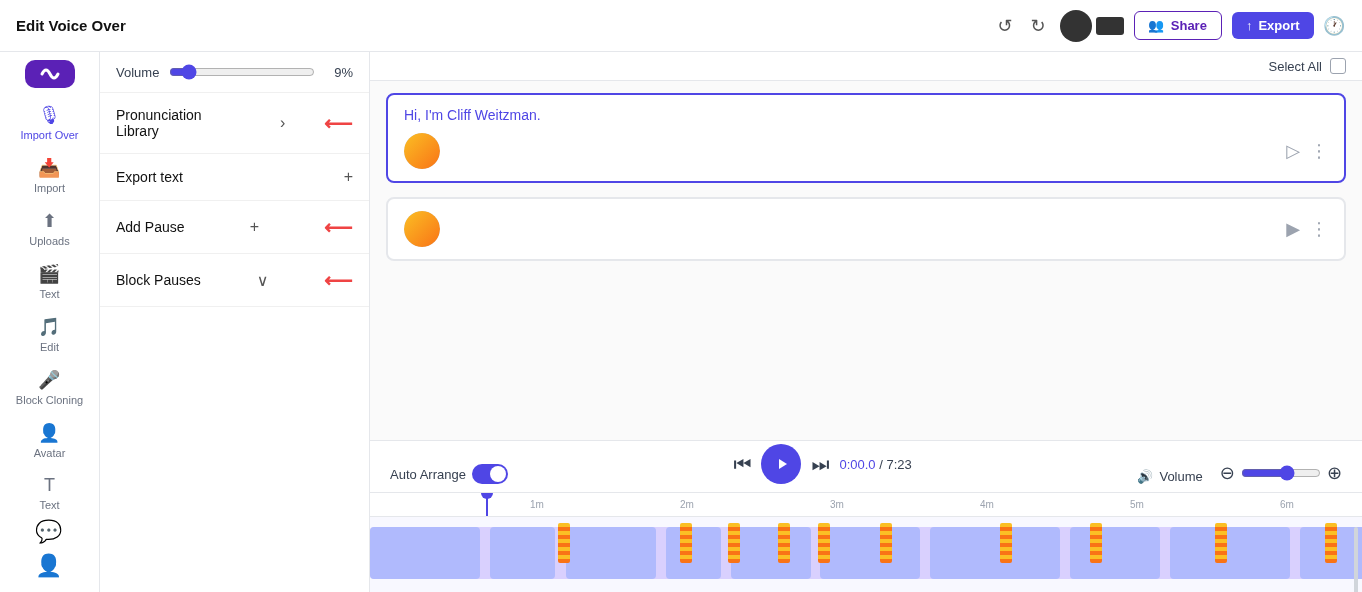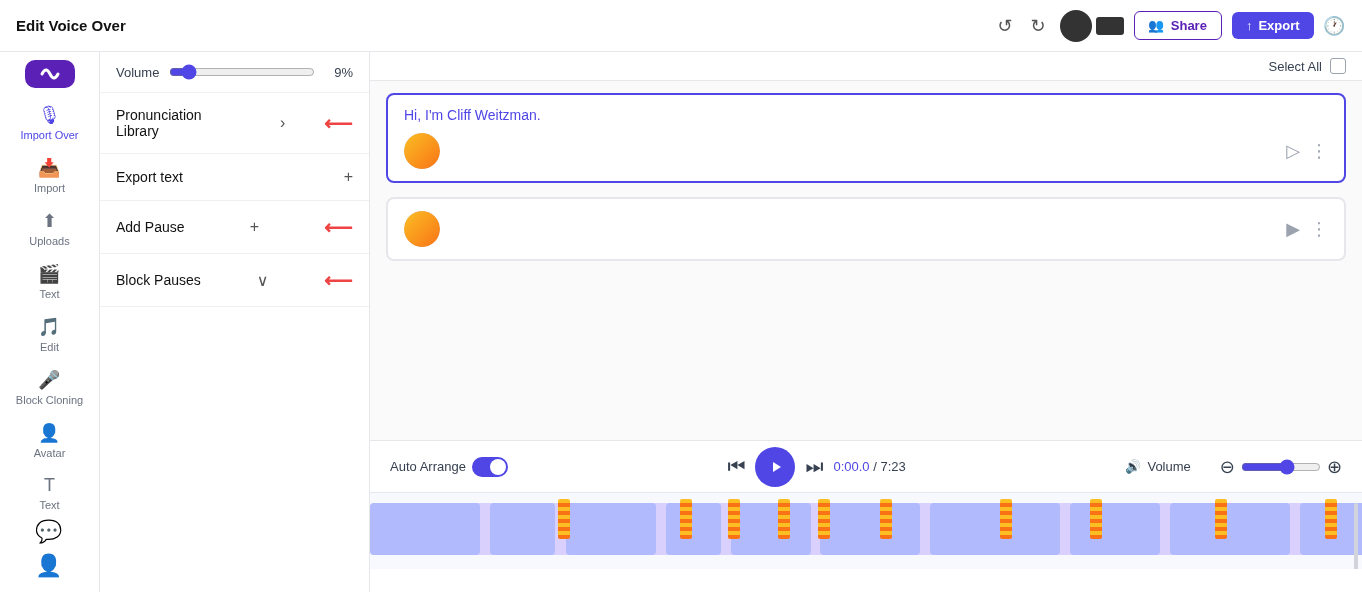--- a/index.html
+++ b/index.html
@@ -92,21 +92,21 @@
     }
     .voice-block-text { font-size: 14px; color: #4f46e5; margin-bottom: 10px; }
     .voice-block-bottom { display: flex; align-items: center; gap: 10px; }
     .voice-avatar { width: 36px; height: 36px; border-radius: 50%; background: #d1d5db; overflow: hidden; flex-shrink: 0; }
     .voice-avatar-img { width: 100%; height: 100%; background: linear-gradient(135deg, #fbbf24, #f97316); border-radius: 50%; }
     .voice-block-actions { margin-left: auto; display: flex; gap: 10px; }
     .voice-action-btn { background: none; border: none; font-size: 18px; color: #9ca3af; cursor: pointer; }
 
     
     .playback-bar {
-      display: flex; align-items: center; gap: 29px; padding: 8px 20px;
+      display: flex; align-items: flex-end; gap: 17px; padding: 8px 20px;
       border-top: 1px solid #e5e7eb; background: #fff; flex-shrink: 0; height: 52px;
     }
     .auto-arrange { display: flex; align-items: center; gap: 6px; font-size: 13px; color: #374151; }
     .toggle { width: 36px; height: 20px; background: #4f46e5; border-radius: 10px; position: relative; cursor: pointer; }
     .toggle-knob { width: 16px; height: 16px; background: #fff; border-radius: 50%; position: absolute; top: 2px; right: 2px; transition: all 0.2s; }
     .playback-controls { display: flex; align-items: center; gap: 10px; margin: 0 auto; }
     .btn-skip { background: none; border: none; font-size: 20px; color: #374151; cursor: pointer; }
     .btn-play-main {
       width: 40px; height: 40px; background: #4f46e5; border-radius: 50%; border: none;
       cursor: pointer; display: flex; align-items: center; justify-content: center;
@@ -316,20 +316,44 @@
         <span>Volume</span>
       </div>
       <div class="zoom-ctrl">
         <button class="zoom-btn">⊖</button>
         <input type="range" class="zoom-slider" min="0" max="100" value="60" style="">
         <button class="zoom-btn">⊕</button>
       </div>
     </div>
 
     <div class="timeline-area">
+      <div class="timeline-ruler">
+        <div class="playhead">
+          <div class="playhead-dot"></div>
+        </div>
+        <div class="ruler-mark" style="left: 160px;">
+          <span class="ruler-label">1m</span>
+        </div>
+        <div class="ruler-mark" style="left: 310px;">
+          <span class="ruler-label">2m</span>
+        </div>
+        <div class="ruler-mark" style="left: 460px;">
+          <span class="ruler-label">3m</span>
+        </div>
+        <div class="ruler-mark" style="left: 610px;">
+          <span class="ruler-label">4m</span>
+        </div>
+        <div class="ruler-mark" style="left: 760px;">
+          <span class="ruler-label">5m</span>
+        </div>
+        <div class="ruler-mark" style="left: 910px;">
+          <span class="ruler-label">6m</span>
+        </div>
+
+      </div>
       <div class="timeline-tracks">
 
         <div class="track-bar" style="left:0; width:1200px; opacity: 0.6;"></div>
 
         <div class="track-segment" style="left:0; width:110px;"></div>
         <div class="track-segment" style="left:120px; width:65px;"></div>
         <div class="track-segment" style="left:196px; width:90px;"></div>
         <div class="track-segment" style="left:296px; width:55px;"></div>
         <div class="track-segment" style="left:361px; width:80px;"></div>
         <div class="track-segment" style="left:450px; width:100px;"></div>

